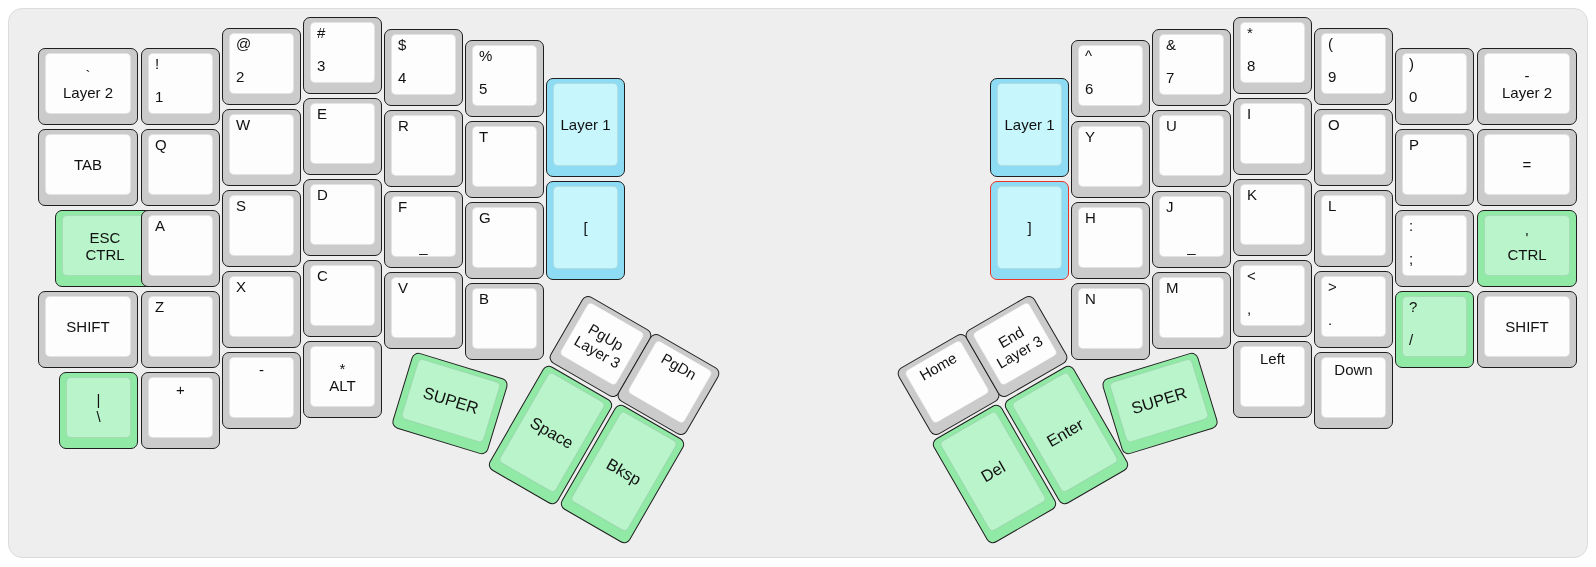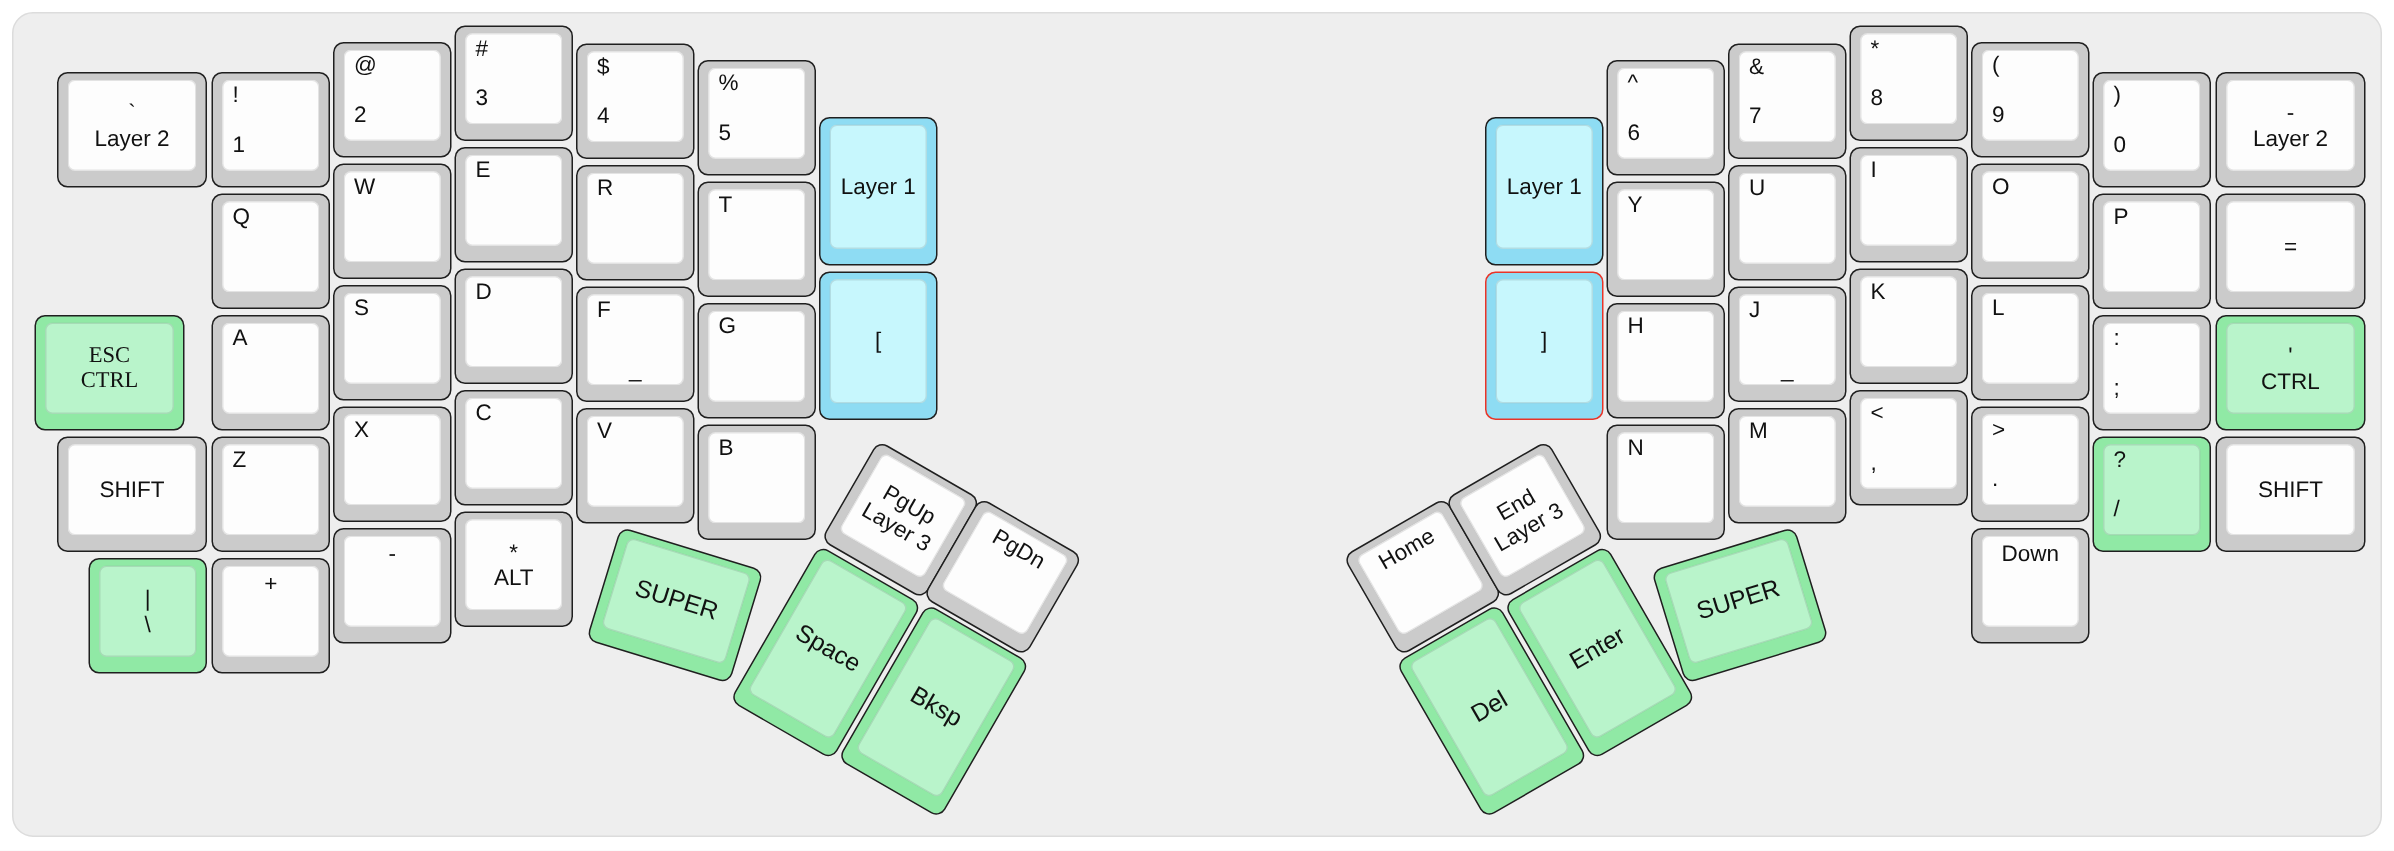--- a/index.html
+++ b/index.html
@@ -35,21 +35,26 @@
 <body>
 
 <div class="panel"></div>
 <div class="board">
     <div class="key gray" style="left: 38px; top: 48px; width: 100px; height: 77px;">
       <div class="cap align-center">
         <span class="line line0">`</span>
         <span class="line line1">Layer 2</span>
       </div>
     </div>
-    <div class="key green" style="left: 23px; top: 210px; width: 100px; height: 77px; font-family: Liberation Serif, serif;">
+    <div class="key gray" style="left: 38px; top: 129px; width: 100px; height: 77px;">
+      <div class="cap align-center">
+        <span class="line line0">TAB</span>
+      </div>
+    </div>
+    <div class="key green" style="left: 55px; top: 210px; width: 100px; height: 77px;">
       <div class="cap align-center">
         <span class="line line0">ESC</span>
         <span class="line line1">CTRL</span>
       </div>
     </div>
     <div class="key gray" style="left: 38px; top: 291px; width: 100px; height: 77px;">
       <div class="cap align-center">
         <span class="line line0">SHIFT</span>
       </div>
     </div>
@@ -283,20 +288,25 @@
     </div>
     <div class="key gray" style="left: 1233px; top: 179px; width: 79px; height: 77px;">
       <div class="cap align-tl">
         <span class="line line0">K</span>
       </div>
     </div>
     <div class="key gray" style="left: 1233px; top: 260px; width: 79px; height: 77px;">
       <div class="cap align-tl">
         <span class="line line0">&lt;</span>
         <span class="line line1">,</span>
+      </div>
+    </div>
+    <div class="key gray" style="left: 1233px; top: 341px; width: 79px; height: 77px;">
+      <div class="cap align-top">
+        <span class="line line0">Left</span>
       </div>
     </div>
     <div class="key gray" style="left: 1314px; top: 28px; width: 79px; height: 77px;">
       <div class="cap align-tl">
         <span class="line line0">(</span>
         <span class="line line1">9</span>
       </div>
     </div>
     <div class="key gray" style="left: 1314px; top: 109px; width: 79px; height: 77px;">
       <div class="cap align-tl">

